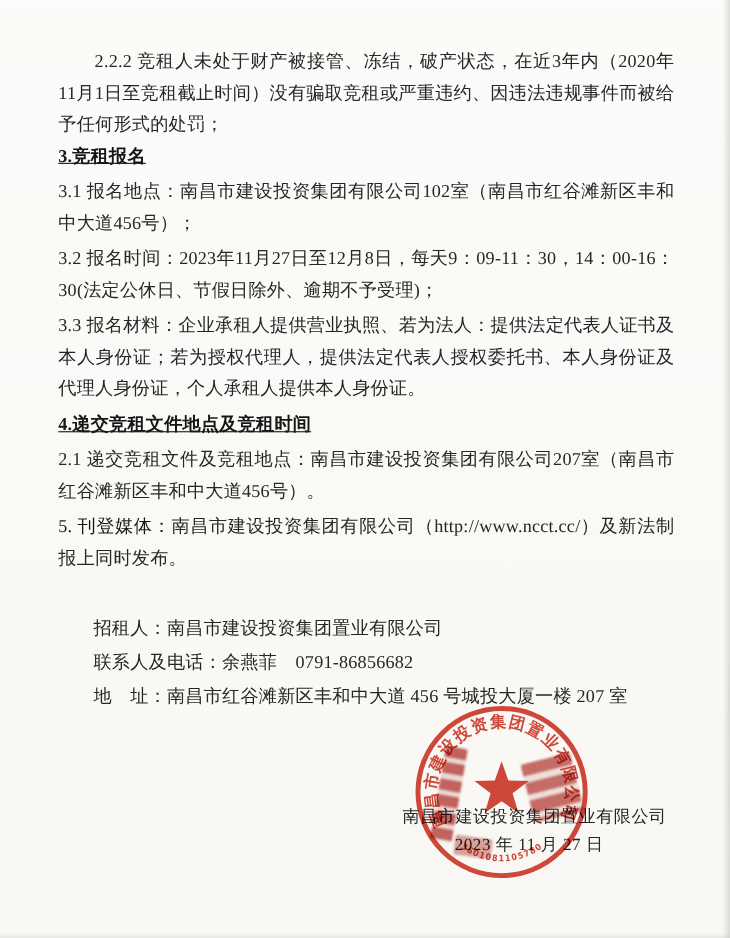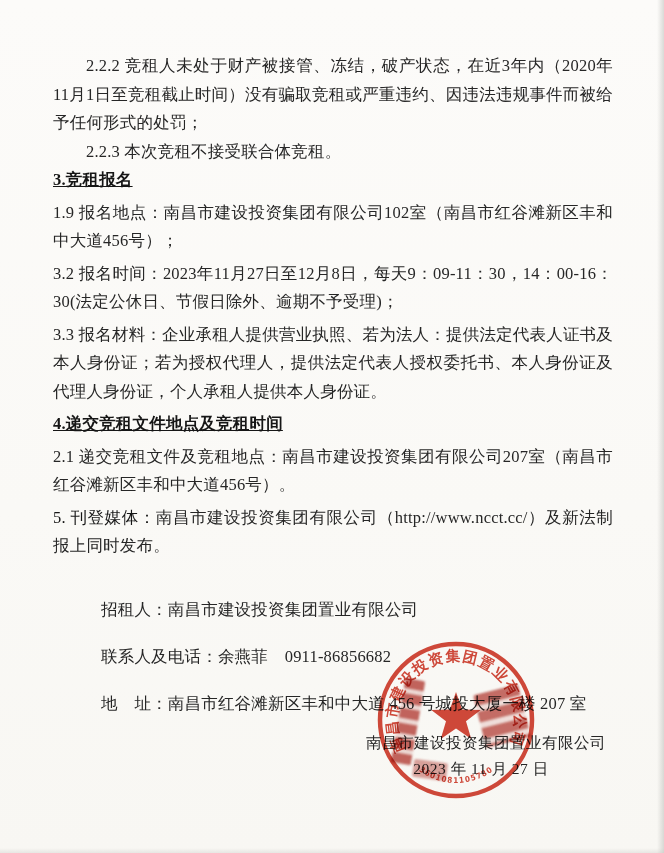--- a/index.html
+++ b/index.html
@@ -15,36 +15,36 @@
   }
   .edge-right {
     position:absolute; right:0; top:0; width:7px; height:100%;
     background:linear-gradient(to left, rgba(190,190,186,.55), rgba(190,190,186,0));
   }
   .edge-bottom {
     position:absolute; left:0; bottom:0; width:100%; height:5px;
     background:linear-gradient(to top, rgba(200,200,196,.35), rgba(200,200,196,0));
   }
   .content {
-    position:absolute; left:53px; top:52px; width:560px;
+    position:absolute; left:53px; top:42px; width:560px;
   }
   .content p {
     margin:0;
     font-size:16.5px;
     line-height:28.5px;
     text-align:justify;
     letter-spacing:0.2px;
   }
   .indent { text-indent:2em; }
   .item { margin-top:4px !important; }
   .heading { font-weight:bold; color:#161616;text-decoration:underline; }
   .bold-inline { font-weight:normal; color:#161616; }
   .sig { margin-top:33px; margin-left:32px; }
   .sig p {
-    margin:16px;
+    margin:0;
     font-size:16.5px;
     line-height:31px;
     text-align:left;
   }
   .signoff {
     position:absolute; left:366px; top:730px; width:230px;
     text-align:center;
   }
   .signoff p {
     margin:0; font-size:15.5px; line-height:26px;
@@ -97,32 +97,31 @@
     background:rgba(168,24,14,.5);
   }
 </style>
 </head>
 <body>
 
 <div class="page">
 
   <div class="content">
     <p class="indent">2.2.2 竞租人未处于财产被接管、冻结，破产状态，在近3年内（2020年11月1日至竞租截止时间）没有骗取竞租或严重违约、因违法违规事件而被给予任何形式的处罚；</p>
-    <p class="indent">2.2.3 本次竞租不接受联合体竞租。</p>
     <p class="heading">3.竞租报名</p>
-    <p class="item">1.9 报名地点：南昌市建设投资集团有限公司102室（南昌市红谷滩新区丰和中大道456号）；</p>
+    <p class="item">3.1 报名地点：南昌市建设投资集团有限公司102室（南昌市红谷滩新区丰和中大道456号）；</p>
     <p class="item">3.2 报名时间：2023年11月27日至12月8日，每天9：09-11：30，14：00-16：30(法定公休日、节假日除外、逾期不予受理)；</p>
     <p class="item">3.3 报名材料：企业承租人提供营业执照、若为法人：提供法定代表人证书及本人身份证；若为授权代理人，提供法定代表人授权委托书、本人身份证及代理人身份证，个人承租人提供本人身份证。</p>
     <p class="item heading">4.递交竞租文件地点及竞租时间</p>
     <p class="item">2.1 递交竞租文件及竞租地点：南昌市建设投资集团有限公司207室（南昌市红谷滩新区丰和中大道456号）。</p>
     <p class="item"><span class="bold-inline">5. 刊登媒体：</span><span>南昌市建设投资集团有限公司（http://www.ncct.cc/）及新法制报上同时发布。</span></p>
 
     <div class="sig">
       <p>招租人：南昌市建设投资集团置业有限公司</p>
-      <p>联系人及电话：余燕菲　0911-86856682</p>
+      <p>联系人及电话：余燕菲　0791-86856682</p>
       <p>地　址：南昌市红谷滩新区丰和中大道 456 号城投大厦一楼 207 室</p>
     </div>
   </div>
 
   <div class="signoff">
     <p>南昌市建设投资集团置业有限公司</p>
     <p>2023 年 11 月 27 日</p>
   </div>
 
   <div class="seal">

